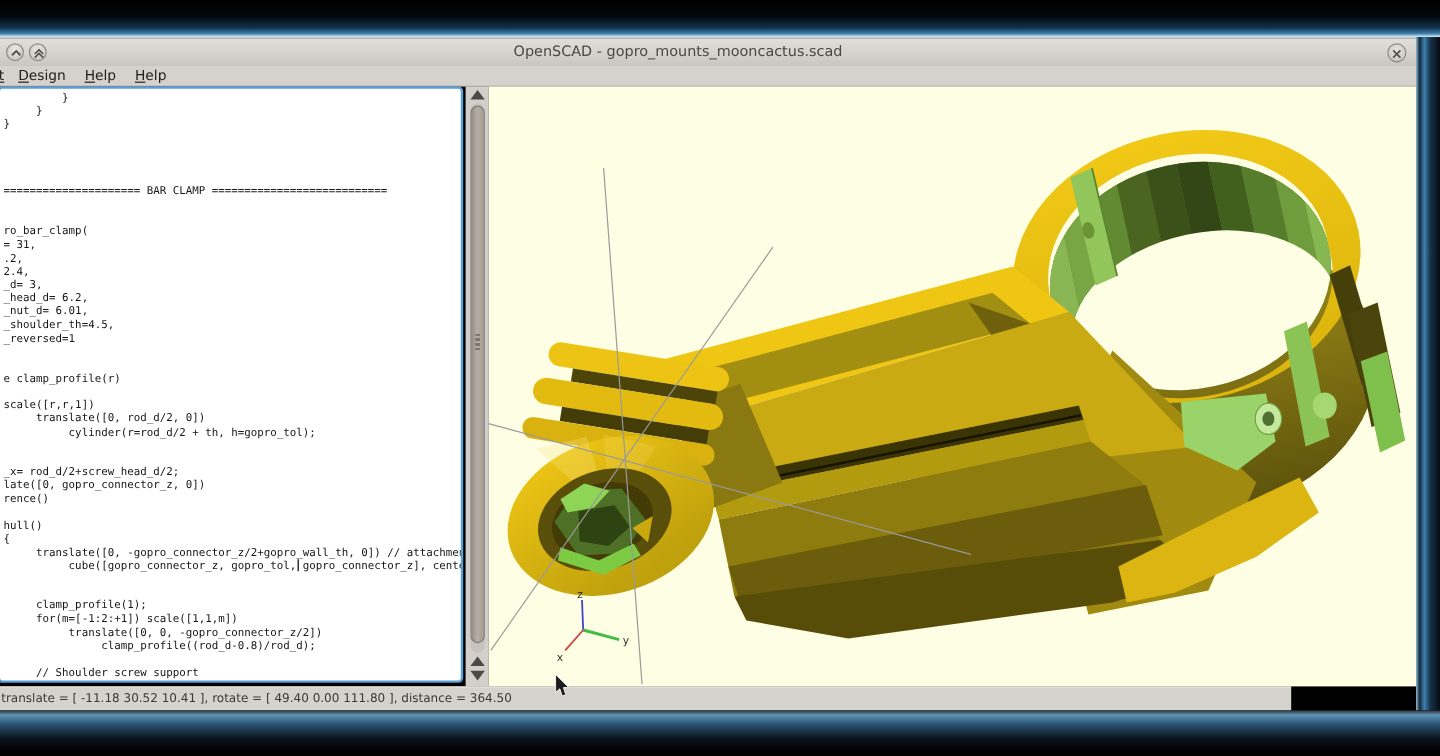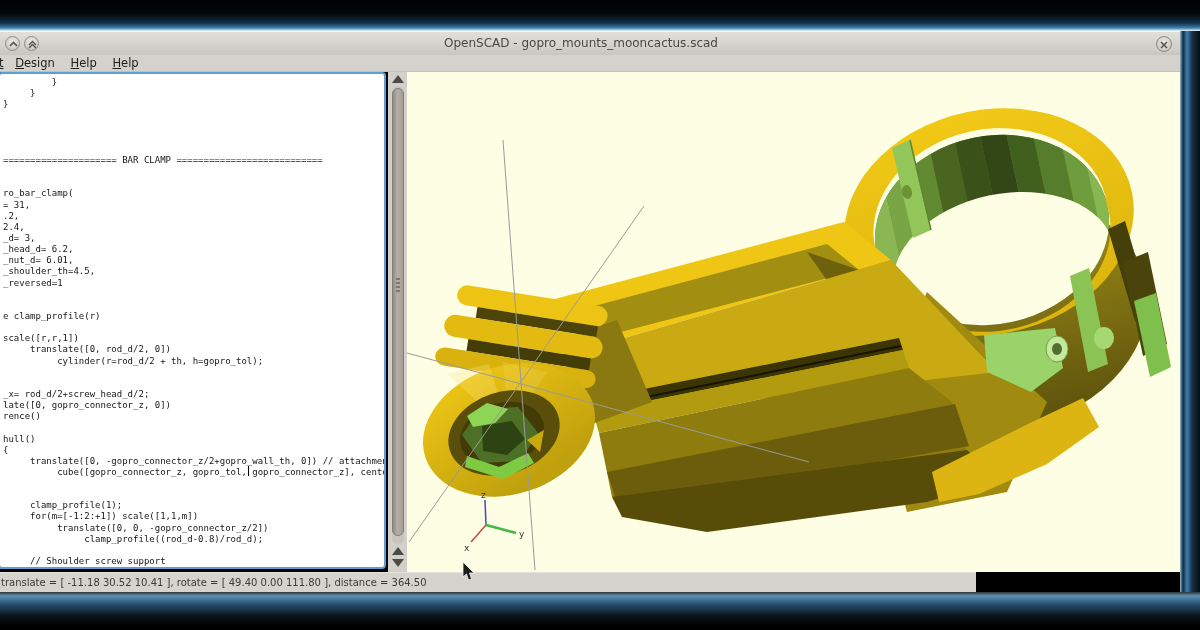--- a/index.html
+++ b/index.html
@@ -11,21 +11,21 @@
   #frame-top{position:absolute;left:0;top:0;width:1200px;height:31px;
     background:linear-gradient(to bottom,#000 0%,#02070c 45%,#12344e 75%,#3f7daa 90%,#bfdff2 98%,#e9f5fc 100%);}
   #frame-bottom{position:absolute;left:0;top:592px;width:1200px;height:38px;
     background:linear-gradient(to bottom,#2c3438 0%,#5e93b4 10%,#2a5475 30%,#0b141c 62%,#000 90%);}
   #frame-right{position:absolute;left:1180px;top:31px;width:20px;height:561px;
     background:linear-gradient(to right,#8fb9d6 0%,#13293a 15%,#3d7fae 35%,#16324a 60%,#060c12 100%);}
   
   #titlebar{position:absolute;left:0;top:31px;width:1180px;height:24px;
     background:linear-gradient(to bottom,#e2dfda 0%,#d6d2cd 55%,#c9c5c0 100%);
     border-top:1px solid #f2f8fc;box-sizing:border-box;}
-  #title-text{position:absolute;left:444px;top:4px;font-size:12px;color:#4a4843;}
+  #title-text{position:absolute;left:428px;top:4px;font-size:12px;color:#4a4843;}
   .winbtn{position:absolute;top:4px;width:15px;height:15px;border-radius:50%;
     background:radial-gradient(circle at 50% 35%,#eceae6 0%,#d4d1cb 60%,#b9b5af 100%);
     border:1px solid #908d88;box-sizing:border-box;}
   .winbtn svg{position:absolute;left:1px;top:1px;}
   #btn-shade{left:5px;}
   #btn-shade2{left:24px;}
   #btn-close{position:absolute;right:8px;top:4px;width:16px;height:16px;border-radius:50%;
     background:radial-gradient(circle at 50% 35%,#e8e5e1 0%,#cfccc6 70%,#b5b1ab 100%);
     border:1px solid #8c8984;box-sizing:border-box;}
   #menubar{position:absolute;left:0;top:55px;width:1180px;height:17px;
@@ -50,21 +50,21 @@
     border:1px solid #827c75;box-sizing:border-box;}
   #sb-grip{position:absolute;left:8px;top:206px;width:4px;height:14px;
     background:repeating-linear-gradient(to bottom,#7d7770 0 2px,transparent 2px 4px);}
   .sb-arrow{position:absolute;left:4px;width:0;height:0;border-left:6px solid transparent;border-right:6px solid transparent;}
   #sb-up{top:3px;border-bottom:8px solid #4c4a46;}
   #sb-up2{top:475px;border-bottom:8px solid #4c4a46;}
   #sb-down{top:487px;border-top:8px solid #4c4a46;}
   
   #viewport{position:absolute;left:407px;top:72px;width:773px;height:500px;background:#fdfee3;overflow:hidden;}
   
-  #statusbar{position:absolute;left:0;top:572px;width:976px;height:20px;
+  #statusbar{position:absolute;left:0;top:572px;width:1076px;height:20px;
     background:#d6d2cd;border-top:1px solid #e6e3de;box-sizing:border-box;}
   #status-text{position:absolute;left:1px;top:4px;font-size:10px;color:#3b3a36;white-space:nowrap;}
   
   #cursor{position:absolute;left:462px;top:562px;width:14px;height:20px;z-index:50;}
 </style>
 </head>
 <body>
 
 <div id="frame-top"></div>
 

